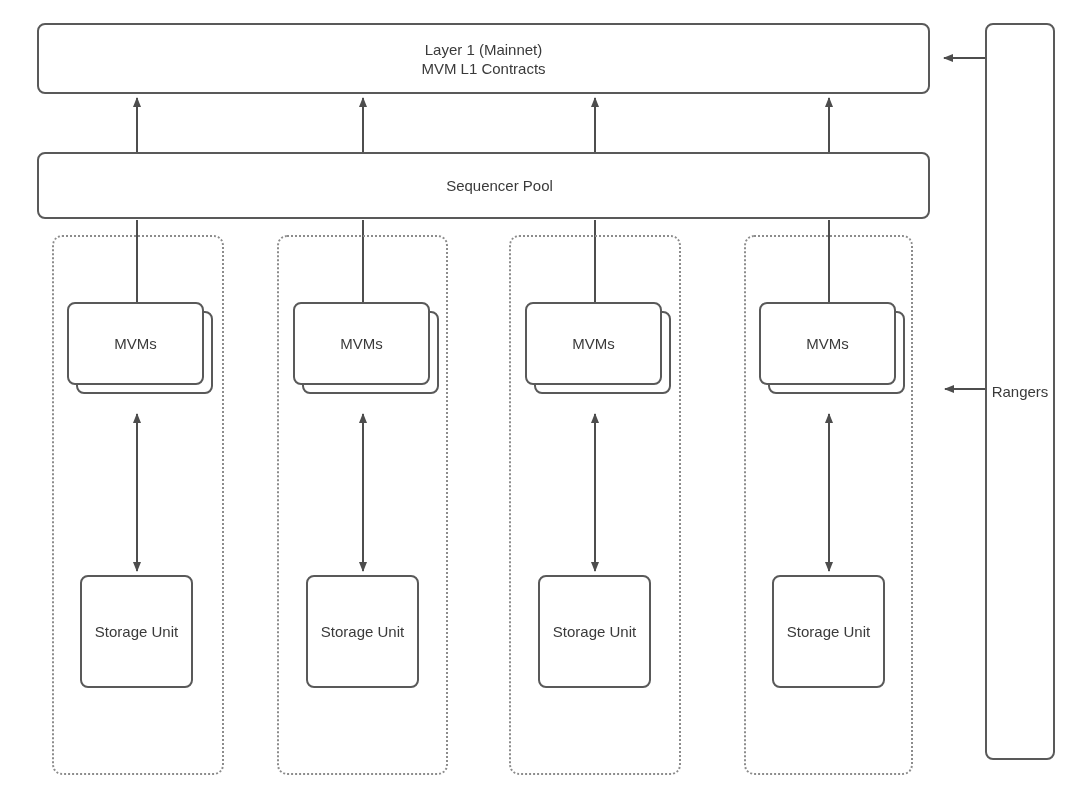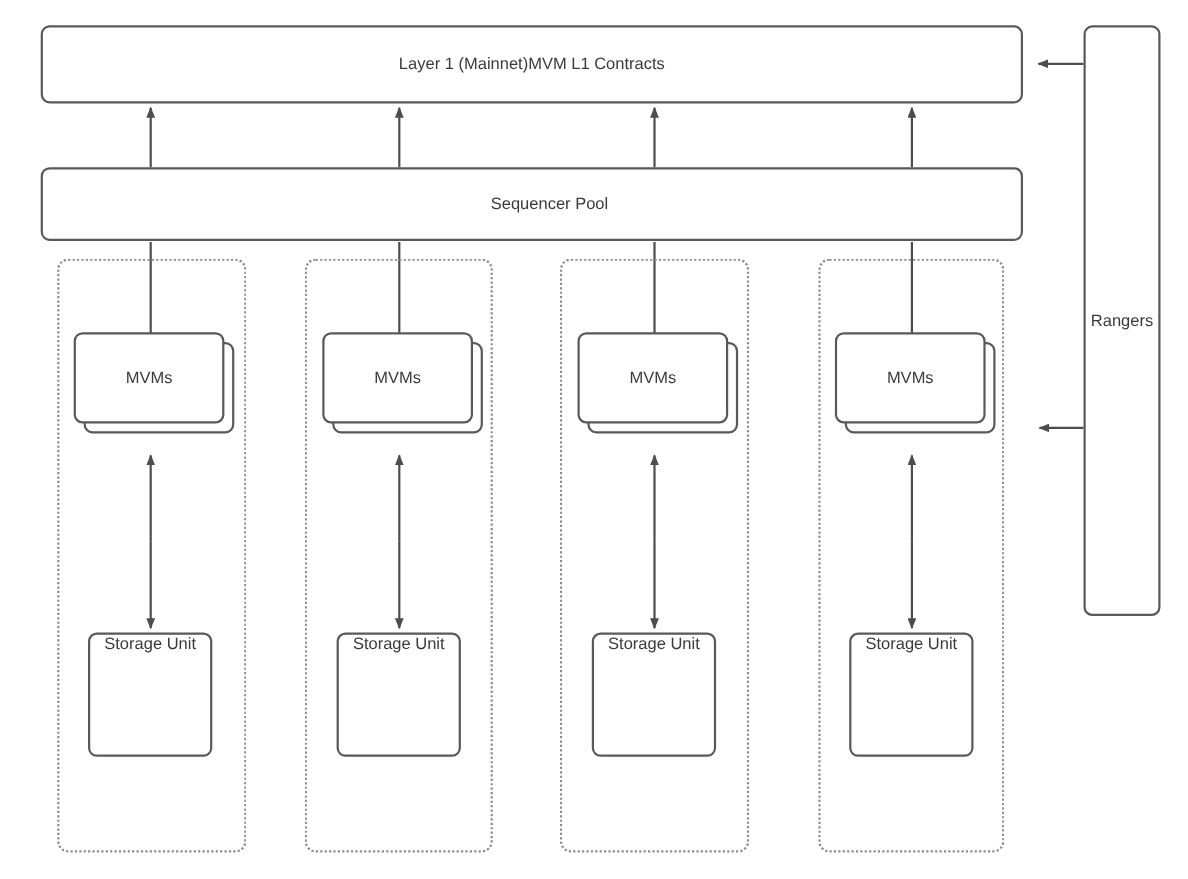--- a/index.html
+++ b/index.html
@@ -20,23 +20,23 @@
     border: 2px solid #595959;
     border-radius: 8px;
     box-sizing: border-box;
     display: flex;
     align-items: center;
     justify-content: center;
     text-align: center;
     font-size: 15px;
     line-height: 19px;
   }
-  .l1-box { left: 37px; top: 23px; width: 893px; height: 71px; flex-direction: row; }
+  .l1-box { left: 37px; top: 23px; width: 893px; height: 71px; flex-direction: column; }
   .seq-box { left: 37px; top: 152px; width: 893px; height: 67px; padding-left: 32px; }
-  .rangers-box { left: 985px; top: 23px; width: 70px; height: 537px; }
+  .rangers-box { left: 985px; top: 23px; width: 70px; height: 737px; }
 
   .chain-col {
     position: absolute;
     top: 235px;
     height: 540px;
     border: 2px dotted #8c8c8c;
     border-radius: 10px;
     box-sizing: border-box;
   }
   .col-1 { left: 52px;  width: 172px; }
@@ -83,20 +83,21 @@
   .storage-unit {
     position: absolute;
     top: 575px;
     width: 113px;
     height: 113px;
     background: #ffffff;
     border: 2px solid #595959;
     border-radius: 8px;
     box-sizing: border-box;
     display: flex;
+    align-items: center;
     justify-content: center;
     font-size: 15px;
   }
   .su-1 { left: 80px; }
   .su-2 { left: 306px; }
   .su-3 { left: 538px; }
   .su-4 { left: 772px; }
 </style>
 </head>
 <body>

